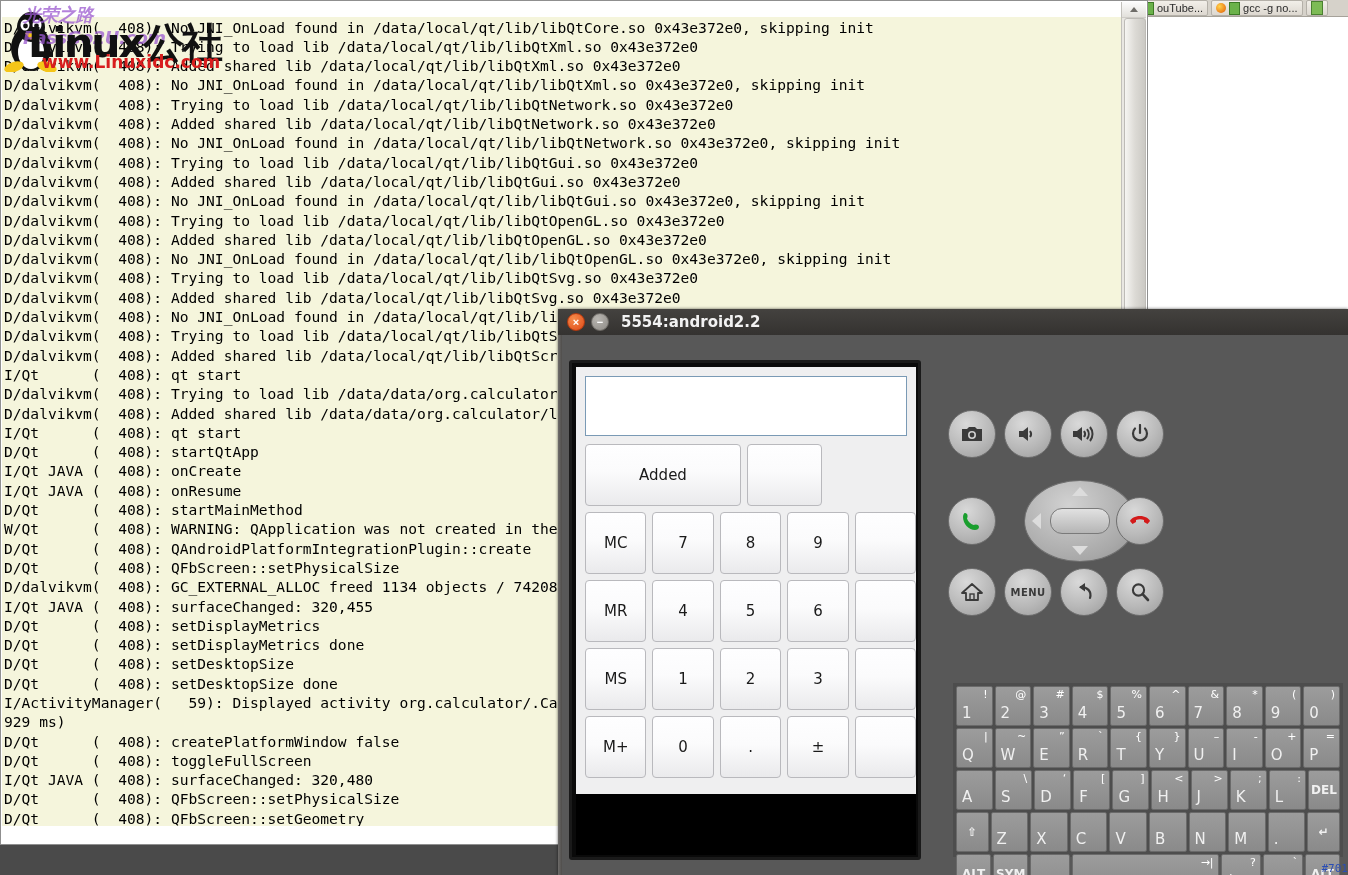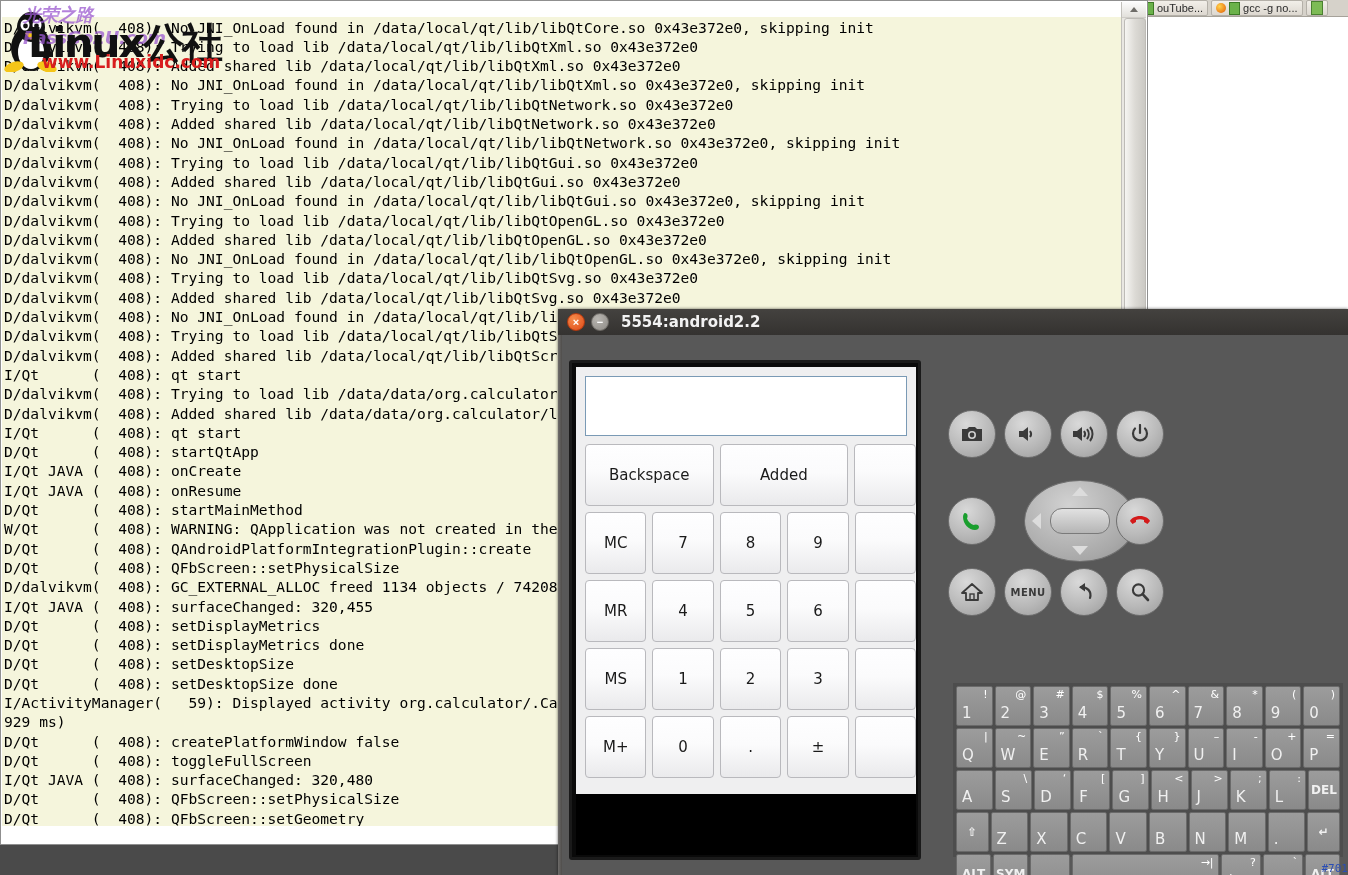--- a/index.html
+++ b/index.html
@@ -313,21 +313,20 @@
 
   <div id="emu-body">
     <div id="emu-left-edge"></div>
 
     <div id="emu-screen-frame">
       <div id="emu-screen">
         <div id="calc-app">
           <div id="calc-display"></div>
           <div id="calc-keys">
               <div class="calc-row">
-                <div class="calc-btn wide">Backspace</div>
                 <div class="calc-btn wide">Added</div>
                 <div class="calc-btn num"></div>
               </div>
               <div class="calc-row">
                 <div class="calc-btn num">MC</div>
                 <div class="calc-btn num">7</div>
                 <div class="calc-btn num">8</div>
                 <div class="calc-btn num">9</div>
                 <div class="calc-btn num"></div>
               </div>

